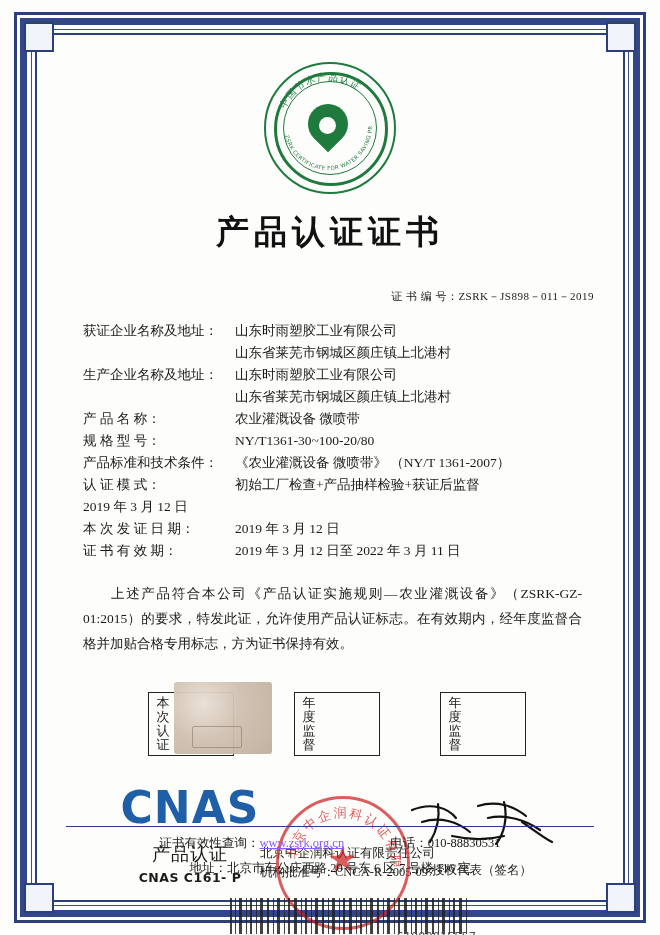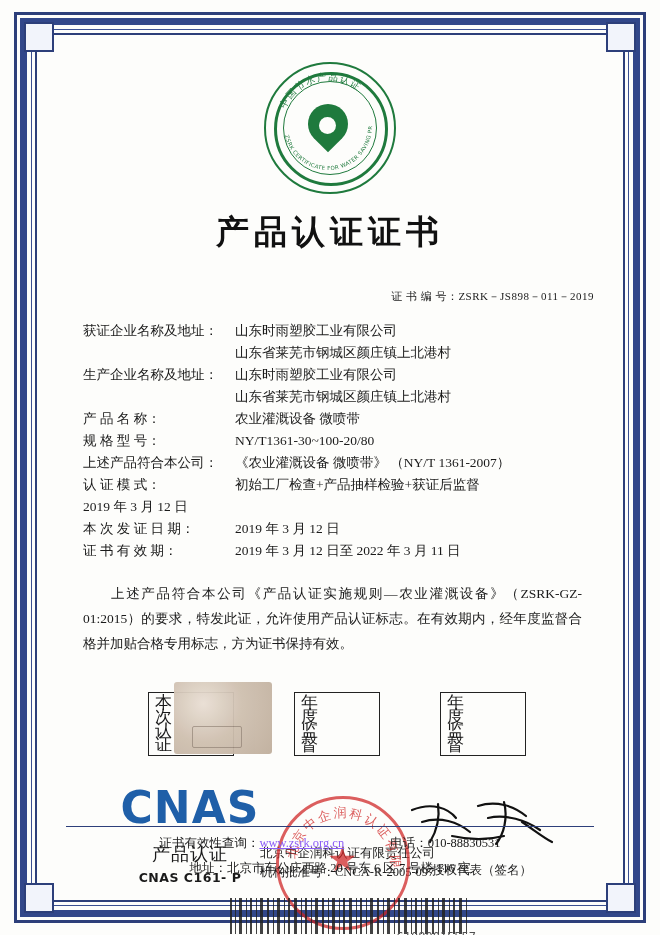--- a/index.html
+++ b/index.html
@@ -192,21 +192,21 @@
   }
   .box {
     position: absolute;
     width: 84px;
     height: 62px;
     border: 1px solid #222;
     display: flex;
     align-items: center;
   }
   .box .box-label {
-    font-size: 17px;
+    font-size: 13px;
     line-height: 14px;
     padding-left: 6px;
     width: 16px;
     text-align: center;
   }
   .box.b1 { left: 100px; top: 0; }
   .box.b2 { left: 246px; top: 0; }
   .box.b3 { left: 392px; top: 0; }
 
   .stamp-photo {
@@ -422,21 +422,21 @@
         <div class="f-label">产 品 名 称：</div>
         <div class="f-value">农业灌溉设备 微喷带</div>
       </div>
 
       <div class="f-row">
         <div class="f-label">规 格 型 号：</div>
         <div class="f-value">NY/T1361-30~100-20/80</div>
       </div>
 
       <div class="f-row">
-        <div class="f-label">上述产品符合本公司：</div>
+        <div class="f-label">产品标准和技术条件：</div>
         <div class="f-value">《农业灌溉设备 微喷带》 （NY/T 1361-2007）</div>
       </div>
 
       <div class="f-row">
         <div class="f-label">认 证 模 式：</div>
         <div class="f-value">初始工厂检查+产品抽样检验+获证后监督</div>
       </div>
 
       <div class="f-row">
         <div class="f-value">2019 年 3 月 12 日</div>

